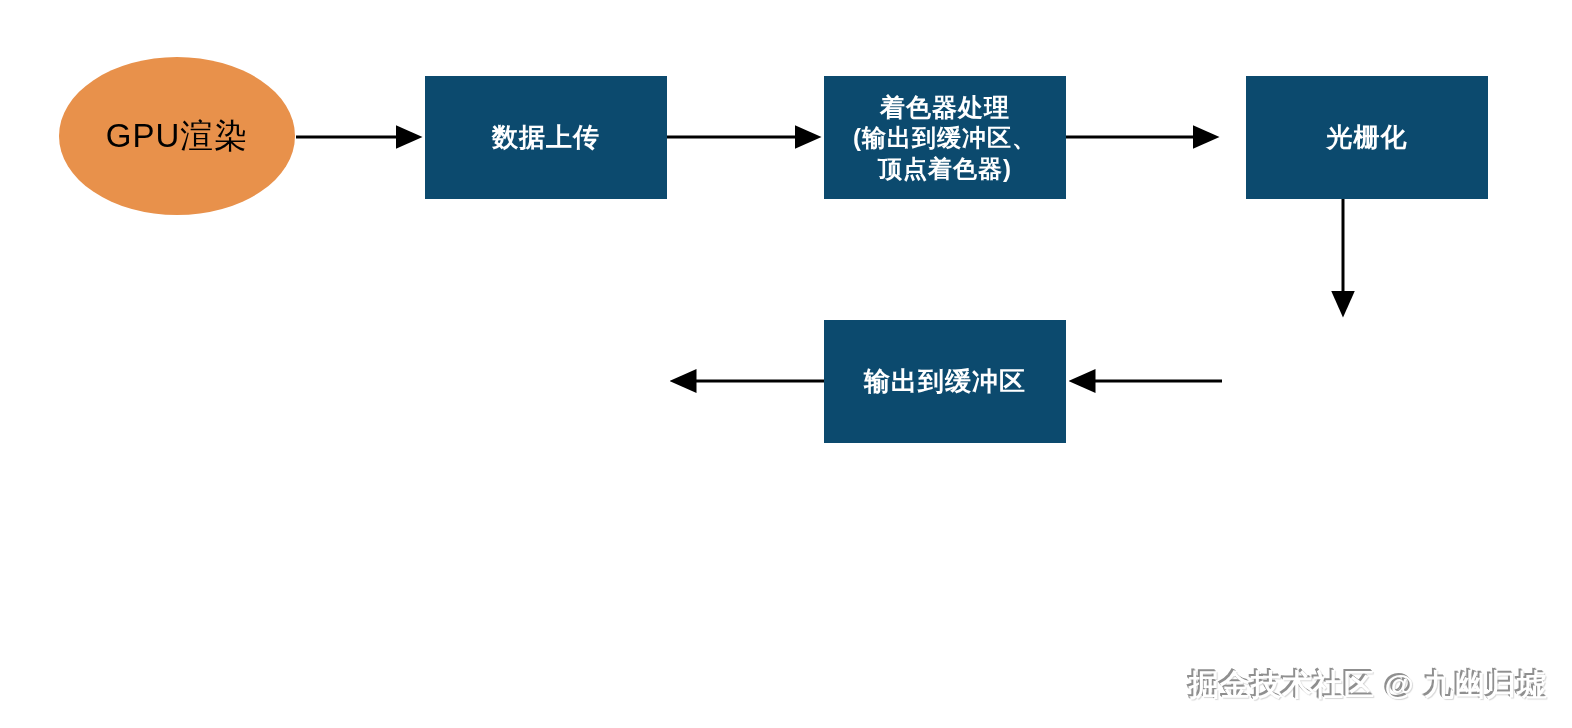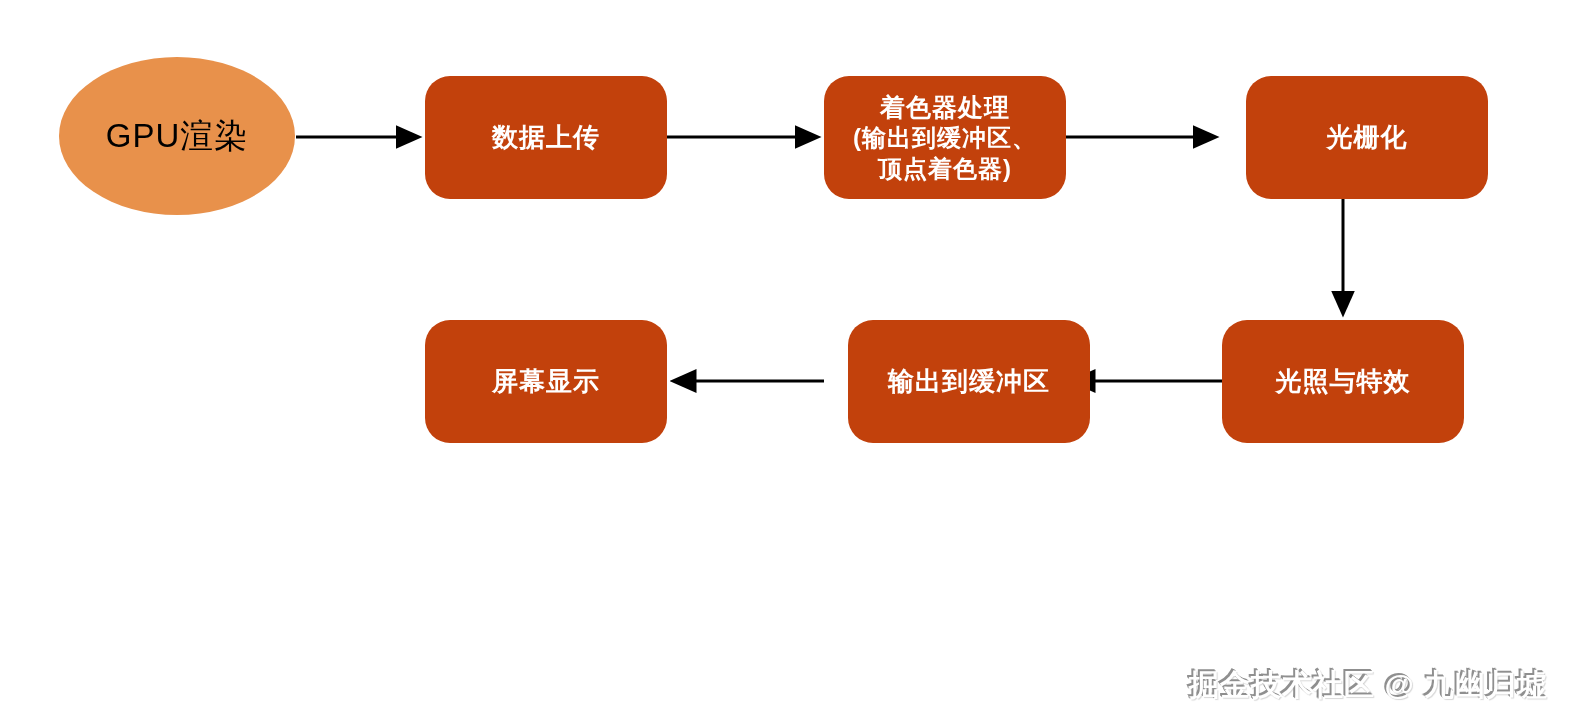--- a/index.html
+++ b/index.html
@@ -31,37 +31,36 @@
     background: #E8914B;
     border-radius: 50%;
     color: #000000;
     font-size: 33px;
     font-weight: 500;
     letter-spacing: 1px;
   }
   .box {
     width: 242px;
     height: 123px;
-    background: #c2410c;
+    background: #0c4a6e;
     color: #ffffff;
     font-size: 26px;
     font-weight: 600;
     letter-spacing: 1px;
-    border-radius: 25px;
   }
   .box .multiline {
     line-height: 1.28;
     font-size: 24px;
   }
   .box .multiline .l1 { font-size: 25px; }
   #node-upload   { left: 425px; top: 76px; }
   #node-shader   { left: 824px; top: 76px; }
   #node-raster   { left: 1222px; top: 76px; margin-left: 24px; }
   #node-lighting { left: 1222px; top: 320px; }
-  #node-buffer   { left: 824px; top: 320px; margin-left: 24px; }
+  #node-buffer   { left: 824px; top: 320px; }
   #node-screen   { left: 425px; top: 320px; }
   .edges {
     position: absolute;
     left: 0; top: 0;
     width: 1572px;
     height: 728px;
     pointer-events: none;
   }
   .watermark {
     position: absolute;
@@ -109,27 +108,21 @@
       <div class="l1">着色器处理</div>
       <div>(输出到缓冲区、</div>
       <div>顶点着色器)</div>
     </div>
   </div>
 
   <div class="node box" id="node-raster">
     <span>光栅化</span>
   </div>
 
-  <div class="node box" id="node-lighting">
-    <span>光照与特效</span>
-  </div>
 
   <div class="node box" id="node-buffer">
     <span>输出到缓冲区</span>
   </div>
 
-  <div class="node box" id="node-screen">
-    <span>屏幕显示</span>
-  </div>
 
   <div class="watermark">掘金技术社区 @ 九幽归墟</div>
 
 </div>
 
 </body></html>

